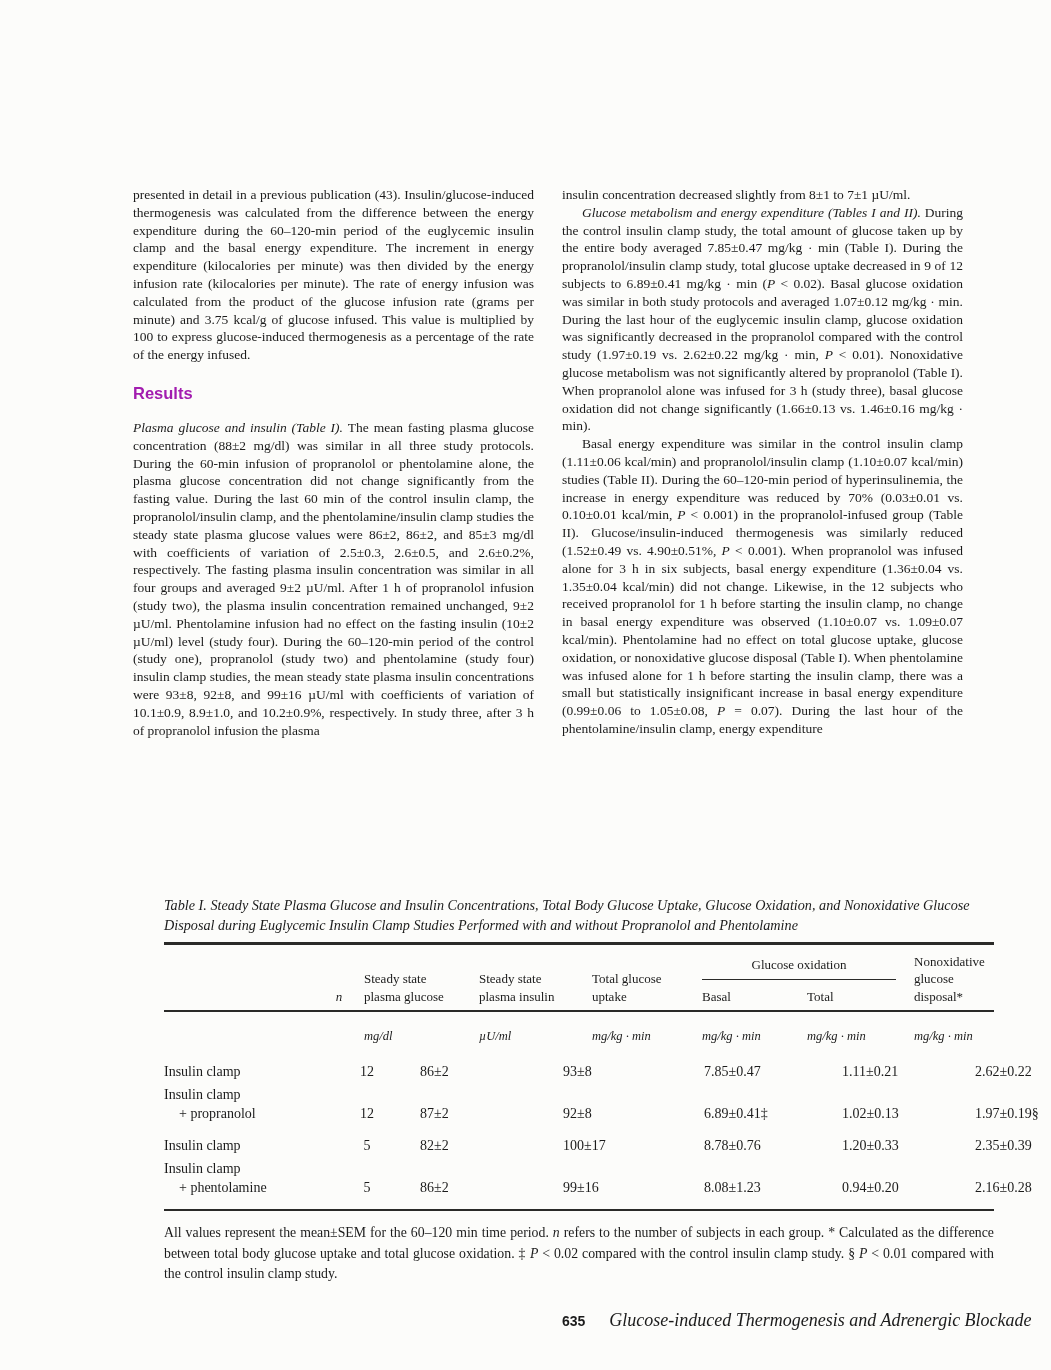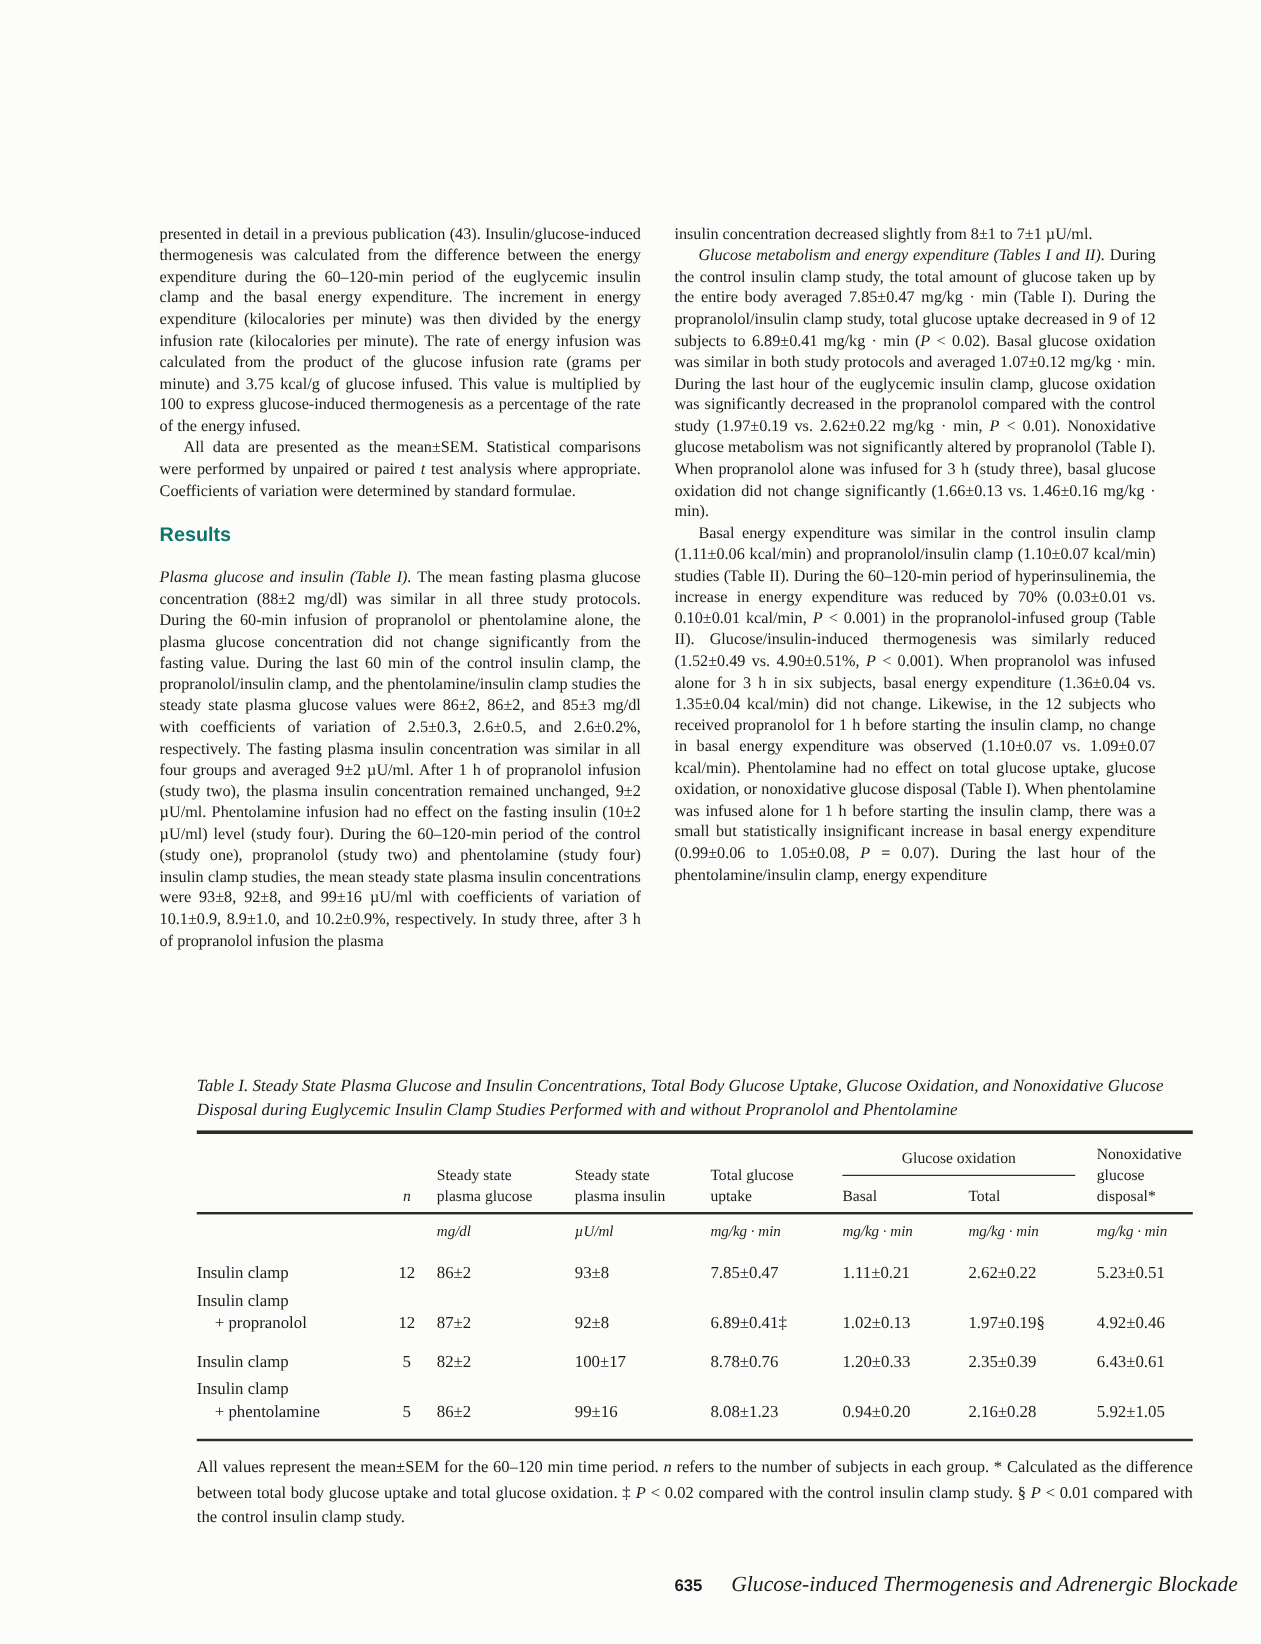--- a/index.html
+++ b/index.html
@@ -15,21 +15,21 @@
   }
   .col { width:401px; }
   .body-par {
     margin:0; font-size:13.5px; line-height:17.8px;
     text-align:justify; hyphens:auto; -webkit-hyphens:auto;
   }
   .body-par.indent { text-indent:20px; }
   .section-heading {
     margin:20px 0 16px 0;
     font-family:"Liberation Sans", sans-serif;
-    font-weight:bold; font-size:16.5px; color:#0f766e;
+    font-weight:bold; font-size:16.5px; color:#a21caf;
   }
   .table-block { position:absolute; left:133px; top:895px; width:830px;margin-left:31px; }
   .table-caption {
     margin:0 0 7px 0; font-style:italic; font-size:14.2px; line-height:20px;
     text-align:left;
   }
   .rule { background:#2a2a28; }
   .rule.thick { height:2.5px; }
   .rule.mid { height:2px; }
   .tgrid {
@@ -38,23 +38,23 @@
   }
   .thead { padding:8px 0 5px 0; align-items:end; }
   .hcell { font-size:13px; line-height:17.5px; align-self:end; }
   .hcell.center { text-align:center; }
   .h-group {
     grid-column:6 / 8; grid-row:1; text-align:center;
     border-bottom:1.6px solid #2a2a28; margin:0 18px 4px 0; padding-bottom:5px;
   }
   .h-under { grid-row:2; }
   .h-span2 { grid-row:1 / 3; }
-  .units-row { padding:7px 0 10px 0; }
+  .units-row { padding:17px 0 10px 0; }
   .ucell { font-style:italic; font-size:12.5px; }
-  .trow { align-items:end; font-size:14px; line-height:19px; }
+  .trow { align-items:end; font-size:14px; line-height:19px;gap:28px; }
   .trow .cell.n { text-align:center; }
   .label-indent { padding-left:15px; }
   .tbody { padding-bottom:12px; }
   .table-footnote {
     margin:12px 0 0 0; font-size:13.8px; line-height:20.5px;
     text-align:justify;
   }
   .page-footer {
     position:absolute; left:562px; top:1276px;
     display:flex; align-items:baseline; gap:24px;margin-top:34px;
@@ -64,21 +64,20 @@
     font-weight:bold; font-size:14px;
   }
   .running-title { font-style:italic; font-size:18px;font-family:Liberation Serif, serif; }
 </style>
 </head>
 <body>
 
 <div class="columns">
   <div class="col">
     <p class="body-par"><span>presented in detail in a previous publication (43). Insulin/glucose-induced thermogenesis was calculated from the difference between the energy expenditure during the 60–120-min period of the euglycemic insulin clamp and the basal energy expenditure. The increment in energy expenditure (kilocalories per minute) was then divided by the energy infusion rate (kilocalories per minute). The rate of energy infusion was calculated from the product of the glucose infusion rate (grams per minute) and 3.75 kcal/g of glucose infused. This value is multiplied by 100 to express glucose-induced thermogenesis as a percentage of the rate of the energy infused.</span></p>
-    <p class="body-par indent"><span>All data are presented as the mean±SEM. Statistical comparisons were performed by unpaired or paired </span><span style="font-style: italic;">t</span><span> test analysis where appropriate. Coefficients of variation were determined by standard formulae.</span></p>
     <h2 class="section-heading">Results</h2>
     <p class="body-par"><span style="font-style: italic;">Plasma glucose and insulin (Table I).</span><span> The mean fasting plasma glucose concentration (88±2 mg/dl) was similar in all three study protocols. During the 60-min infusion of propranolol or phentolamine alone, the plasma glucose concentration did not change significantly from the fasting value. During the last 60 min of the control insulin clamp, the propranolol/insulin clamp, and the phentolamine/insulin clamp studies the steady state plasma glucose values were 86±2, 86±2, and 85±3 mg/dl with coefficients of variation of 2.5±0.3, 2.6±0.5, and 2.6±0.2%, respectively. The fasting plasma insulin concentration was similar in all four groups and averaged 9±2 µU/ml. After 1 h of propranolol infusion (study two), the plasma insulin concentration remained unchanged, 9±2 µU/ml. Phentolamine infusion had no effect on the fasting insulin (10±2 µU/ml) level (study four). During the 60–120-min period of the control (study one), propranolol (study two) and phentolamine (study four) insulin clamp studies, the mean steady state plasma insulin concentrations were 93±8, 92±8, and 99±16 µU/ml with coefficients of variation of 10.1±0.9, 8.9±1.0, and 10.2±0.9%, respectively. In study three, after 3 h of propranolol infusion the plasma</span></p>
   </div>
   <div class="col">
     <p class="body-par"><span>insulin concentration decreased slightly from 8±1 to 7±1 µU/ml.</span></p>
     <p class="body-par indent"><span style="font-style: italic;">Glucose metabolism and energy expenditure (Tables I and II).</span><span> During the control insulin clamp study, the total amount of glucose taken up by the entire body averaged 7.85±0.47 mg/kg · min (Table I). During the propranolol/insulin clamp study, total glucose uptake decreased in 9 of 12 subjects to 6.89±0.41 mg/kg · min (</span><span style="font-style: italic;">P</span><span> &lt; 0.02). Basal glucose oxidation was similar in both study protocols and averaged 1.07±0.12 mg/kg · min. During the last hour of the euglycemic insulin clamp, glucose oxidation was significantly decreased in the propranolol compared with the control study (1.97±0.19 vs. 2.62±0.22 mg/kg · min, </span><span style="font-style: italic;">P</span><span> &lt; 0.01). Nonoxidative glucose metabolism was not significantly altered by propranolol (Table I). When propranolol alone was infused for 3 h (study three), basal glucose oxidation did not change significantly (1.66±0.13 vs. 1.46±0.16 mg/kg · min).</span></p>
     <p class="body-par indent"><span>Basal energy expenditure was similar in the control insulin clamp (1.11±0.06 kcal/min) and propranolol/insulin clamp (1.10±0.07 kcal/min) studies (Table II). During the 60–120-min period of hyperinsulinemia, the increase in energy expenditure was reduced by 70% (0.03±0.01 vs. 0.10±0.01 kcal/min, </span><span style="font-style: italic;">P</span><span> &lt; 0.001) in the propranolol-infused group (Table II). Glucose/insulin-induced thermogenesis was similarly reduced (1.52±0.49 vs. 4.90±0.51%, </span><span style="font-style: italic;">P</span><span> &lt; 0.001). When propranolol was infused alone for 3 h in six subjects, basal energy expenditure (1.36±0.04 vs. 1.35±0.04 kcal/min) did not change. Likewise, in the 12 subjects who received propranolol for 1 h before starting the insulin clamp, no change in basal energy expenditure was observed (1.10±0.07 vs. 1.09±0.07 kcal/min). Phentolamine had no effect on total glucose uptake, glucose oxidation, or nonoxidative glucose disposal (Table I). When phentolamine was infused alone for 1 h before starting the insulin clamp, there was a small but statistically insignificant increase in basal energy expenditure (0.99±0.06 to 1.05±0.08, </span><span style="font-style: italic;">P</span><span> = 0.07). During the last hour of the phentolamine/insulin clamp, energy expenditure</span></p>
   </div>
 </div>
 

